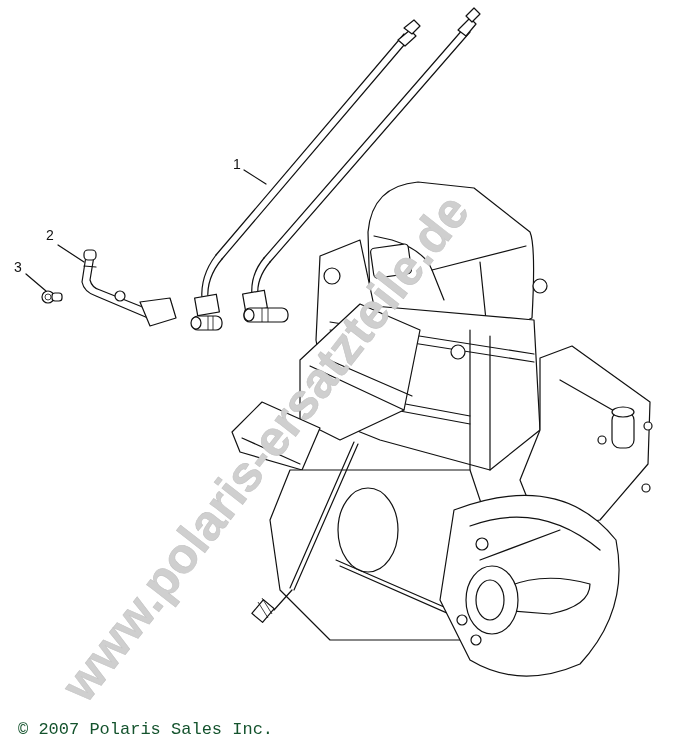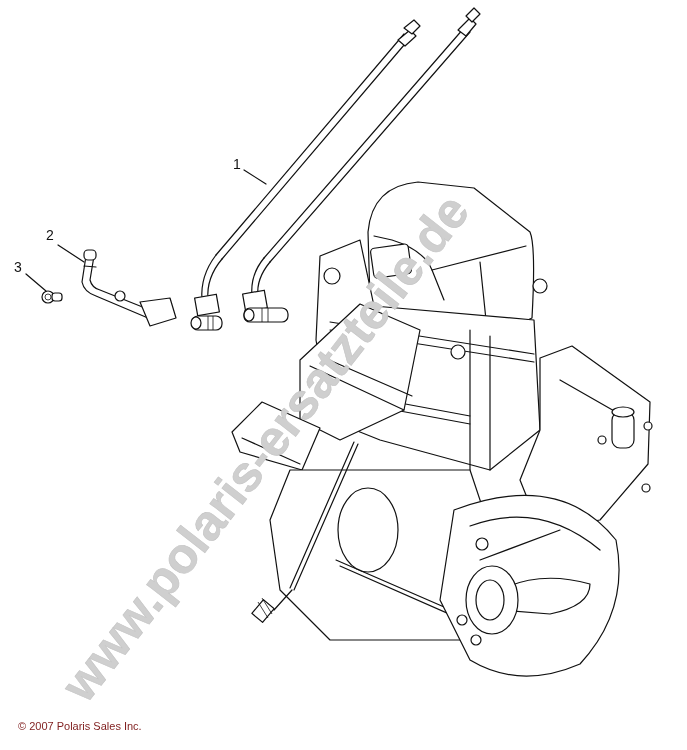--- a/index.html
+++ b/index.html
@@ -1,19 +1,19 @@
 <!DOCTYPE html>
 <html><head>
 <meta charset="utf-8">
 <style>
   html, body { margin: 0; padding: 0; background: #ffffff; }
   body { width: 687px; height: 750px; position: relative; overflow: hidden; font-family: "Liberation Sans", sans-serif; }
   .canvas { position: absolute; left: 0; top: 0; width: 687px; height: 750px; }
   .callout { position: absolute; font-family: "Liberation Sans", sans-serif; font-size: 14px; color: #111; line-height: 1; }
-  .copyright { position: absolute; left: 18px; top: 720px; font-family: Liberation Sans, sans-serif; font-size: 11px; color: #7f1d1d; white-space: nowrap; }
+  .copyright { position: absolute; left: 18px; top: 720px; font-family: Liberation Mono, monospace; font-size: 17px; color: #14532d; white-space: nowrap; }
   .watermark { position: absolute; left: 0; top: 0; width: 687px; height: 750px; pointer-events: none; }
   .watermark text { font-family: "Liberation Sans", sans-serif; font-weight: bold; fill: #cfcfcf; stroke: #c4c4c4; stroke-width: 0.6; }
   svg .ln { fill: none; stroke: #111; stroke-width: 1.2; stroke-linejoin: round; stroke-linecap: round; }
   svg .fl { fill: #fff; stroke: #111; stroke-width: 1.2; stroke-linejoin: round; }
   svg .thin { fill: none; stroke: #111; stroke-width: 0.8; }
 </style>
 </head>
 <body>
 
 <div class="canvas">

